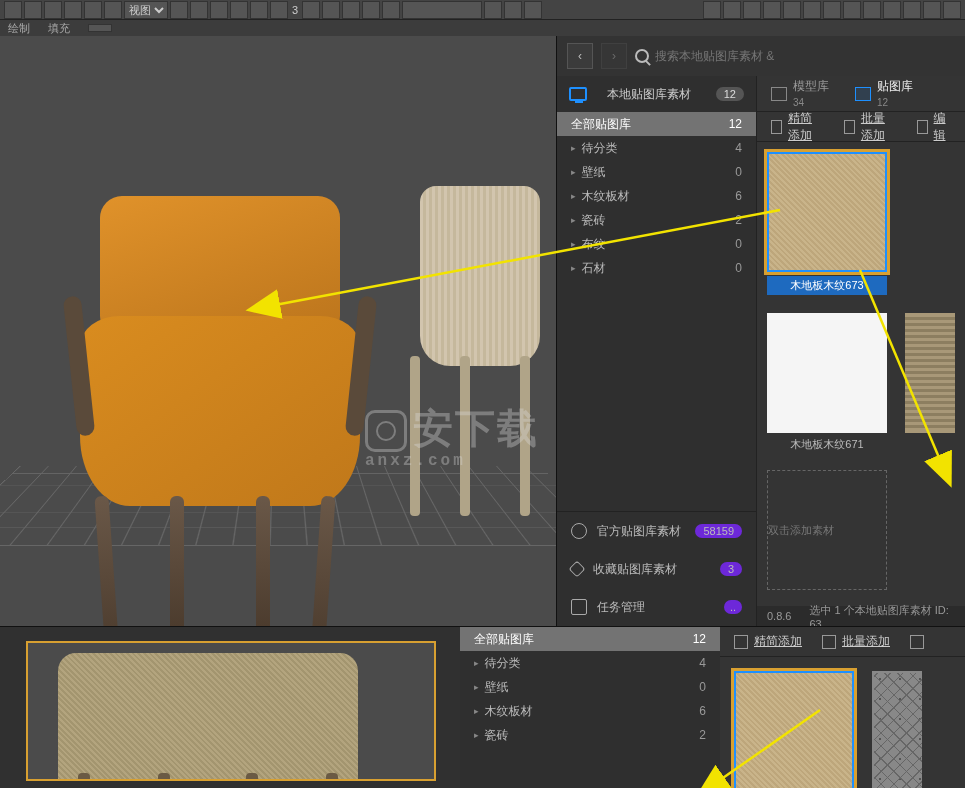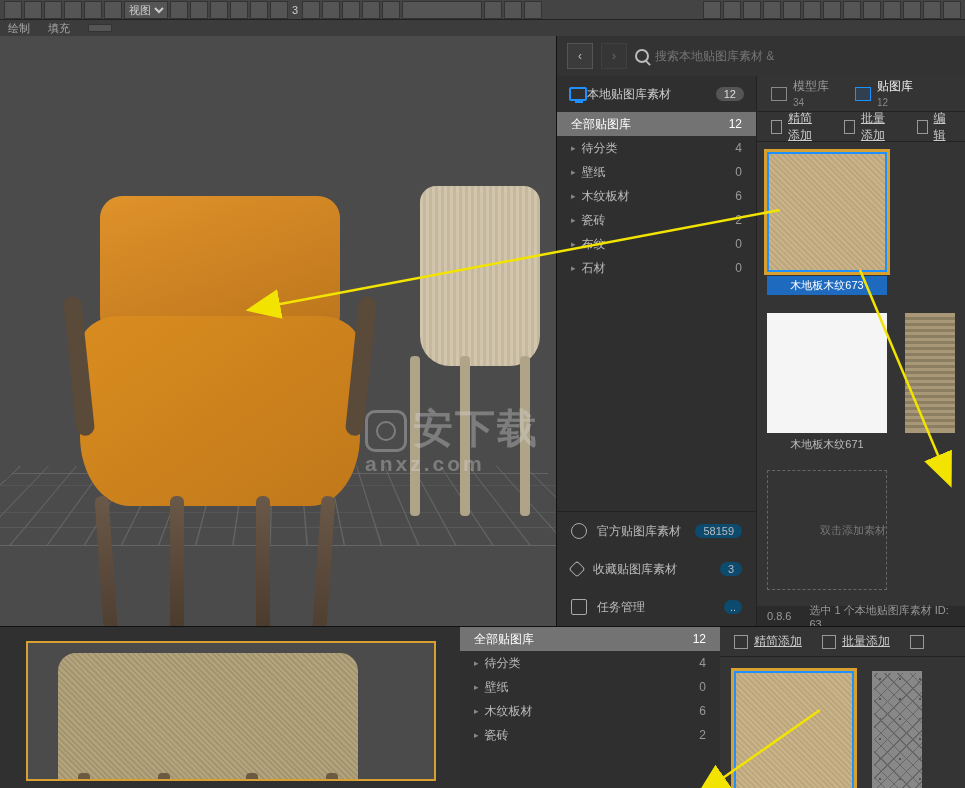--- a/index.html
+++ b/index.html
@@ -26,47 +26,47 @@
 .chair-leg.l2 { left: 100px; height: 140px; }
 .chair-leg.r1 { right: 40px; transform: rotate(4deg); }
 .chair-leg.r2 { right: 100px; height: 140px; }
 
 .chair-wood { position: absolute; top: 150px; left: 380px; width: 180px; height: 320px; }
 .chair-wood .back { position: absolute; top: 0; left: 40px; width: 120px; height: 180px; background: repeating-linear-gradient(90deg,#d2c5ae 0 3px,#c5b89c 3px 6px); border-radius: 16px 16px 30px 30px; }
 .chair-wood .legw { position: absolute; top: 170px; width: 10px; height: 160px; background: #b0a488; border-radius: 4px; }
 .chair-wood .legw.a { left: 30px; } .chair-wood .legw.b { left: 80px; } .chair-wood .legw.c { right: 30px; }
 
 .watermark { position: absolute; top: 365px; left: 365px; width: 220px; height: 80px; color: rgba(220,220,220,0.35); font-size: 40px; font-weight: bold; letter-spacing: 2px; pointer-events: none; }
-.watermark .sub { font-size: 21px; letter-spacing: 3px; display: block; margin-top: -4px; }
+.watermark .sub { font-size: 16px; letter-spacing: 3px; display: block; margin-top: -4px; font-family: Liberation Mono, monospace; }
 
 
 .panel { position: absolute; top: 36px; left: 556px; width: 409px; height: 590px; background: #2b2b2b; display: flex; flex-direction: column; border-left: 1px solid #111; }
 .panel-header { height: 40px; background: #333; display: flex; align-items: center; padding: 0 10px; gap: 8px; }
 .panel-title { font-size: 22px; letter-spacing: 4px; color: #eee; flex: 1; }
 .mini-btn { width: 26px; height: 26px; background: #3b3b3b; border: 1px solid #555; display: flex; align-items: center; justify-content: center; color: #bbb; cursor: pointer; }
 .search-wrap { flex: 1; display: flex; align-items: center; gap: 6px; color: #999; }
 .search-wrap input { flex: 1; background: transparent; border: none; color: #fef9c3; font-size: 12px; outline: none; }
 
 .panel-body { flex: 1; display: flex; overflow: hidden; }
 .left-col { width: 200px; background: #2f2f2f; display: flex; flex-direction: column; border-right: 1px solid #222; }
-.local-head { height: 36px; display: flex; align-items: center; padding: 0 12px; gap: 0; }
+.local-head { height: 36px; display: flex; align-items: center; padding: 0 12px; gap: 20px; }
 .monitor-icon { width: 18px; height: 14px; border: 2px solid #1e90ff; border-radius: 2px; position: relative; }
 .monitor-icon::after { content: ''; position: absolute; bottom: -4px; left: 4px; width: 8px; height: 2px; background: #1e90ff; }
 .badge-count { background: #555; color: #ddd; border-radius: 8px; padding: 1px 8px; font-size: 11px; margin-left: auto; }
 
 .cat-list { flex: 1; }
 .cat-item { display: flex; align-items: center; height: 24px; padding: 0 14px; gap: 6px; color: #bbb; cursor: pointer; }
 .cat-item .chev { color: #888; font-size: 9px; }
 .cat-item .count { margin-left: auto; color: #999; }
 .cat-item.active { background: #737373; color: #fff; }
 .cat-item.active .count { color: #fff; }
 
 .bottom-links { border-top: 1px solid #222; }
 .blink { display: flex; align-items: center; height: 38px; padding: 0 14px; gap: 10px; color: #bbb; cursor: pointer; }
-.blink .mini-badge { margin-left: auto; background: #0c4a6e; border-radius: 8px; padding: 1px 8px; font-size: 11px; }
+.blink .mini-badge { margin-left: auto; background: #6d28d9; border-radius: 8px; padding: 1px 8px; font-size: 11px; }
 .blink .mini-badge.dots { padding: 1px 6px; }
 .bicon { width: 16px; height: 16px; border: 1.5px solid #aaa; border-radius: 50%; }
 
 .right-col { flex: 1; background: #343434; display: flex; flex-direction: column; }
 .tabs { height: 36px; display: flex; align-items: center; gap: 26px; padding: 0 14px; border-bottom: 1px solid #222; font-size: 12px; }
 .tab { display: flex; align-items: center; gap: 6px; color: #999; cursor: pointer; }
 .tab .tcount { font-size: 10px; color: #888; }
 .tab.active { color: #eee; }
 .tab.active .ticon { border-color: #1e90ff; background: #1e90ff22; }
 .ticon { width: 16px; height: 14px; border: 1px solid #888; }
@@ -81,21 +81,21 @@
 .thumb.selected .img { outline: 3px solid #d8a031; border: 2px solid #1e90ff; }
 .thumb .cap { text-align: center; margin-top: 4px; font-size: 11px; color: #bbb; }
 .thumb.selected .cap-band { background: #1e6abf; color: #fff; padding: 2px; }
 
 .tex-wood { background: repeating-linear-gradient(45deg,#c9b48a 0 2px,#bda67b 2px 4px) !important; }
 .tex-geo { background: radial-gradient(circle at 30% 30%,#555 1px,transparent 1px) 0 0/20px 20px,#888 !important; background-blend-mode: normal; position: relative; }
 .tex-geo::before { content:''; position:absolute; inset:0; background: repeating-linear-gradient(45deg,transparent 0 8px,#666 8px 9px), repeating-linear-gradient(-45deg,transparent 0 8px,#666 8px 9px); }
 .tex-white { background: #f5f5f5 !important; }
 .tex-weave { background: repeating-linear-gradient(0deg,#a89878 0 3px,#8c7e60 3px 6px) !important; }
 
-.thumb-empty { width: 120px; height: 120px; border: 1px dashed #666; display: flex; align-items: center; justify-content: flex-end; color: #777; font-size: 11px; text-align: center; cursor: pointer; }
+.thumb-empty { width: 120px; height: 120px; border: 1px dashed #666; display: flex; align-items: center; justify-content: flex-start; color: #777; font-size: 11px; text-align: center; cursor: pointer; }
 
 .status-bar { height: 20px; background: #2b2b2b; display: flex; align-items: center; padding: 0 10px; gap: 18px; font-size: 11px; color: #999; }
 
 
 .panel2 { position: absolute; top: 626px; left: 0; width: 965px; height: 162px; background: #303030; display: flex; border-top: 1px solid #111; overflow: hidden; }
 .panel2 .vp-thumb { width: 460px; height: 160px; padding: 14px 26px; }
 .vp-thumb-inner { width: 410px; height: 140px; border: 2px solid #d8a031; position: relative; background: #4b4b4b; overflow: hidden; }
 .vp-thumb-inner .wicker-chair { position: absolute; top: 10px; left: 30px; width: 300px; height: 190px; background: repeating-linear-gradient(45deg,#b3a47e 0 2px,#a3956f 2px 4px); border-radius: 18px 18px 36px 36px; }
 .vp-thumb-inner .legs { position: absolute; top: 130px; left: 50px; width: 260px; height: 40px; }
 .vp-thumb-inner .legs span { position: absolute; width: 12px; height: 50px; background: #6a5a44; border-radius: 4px; }

